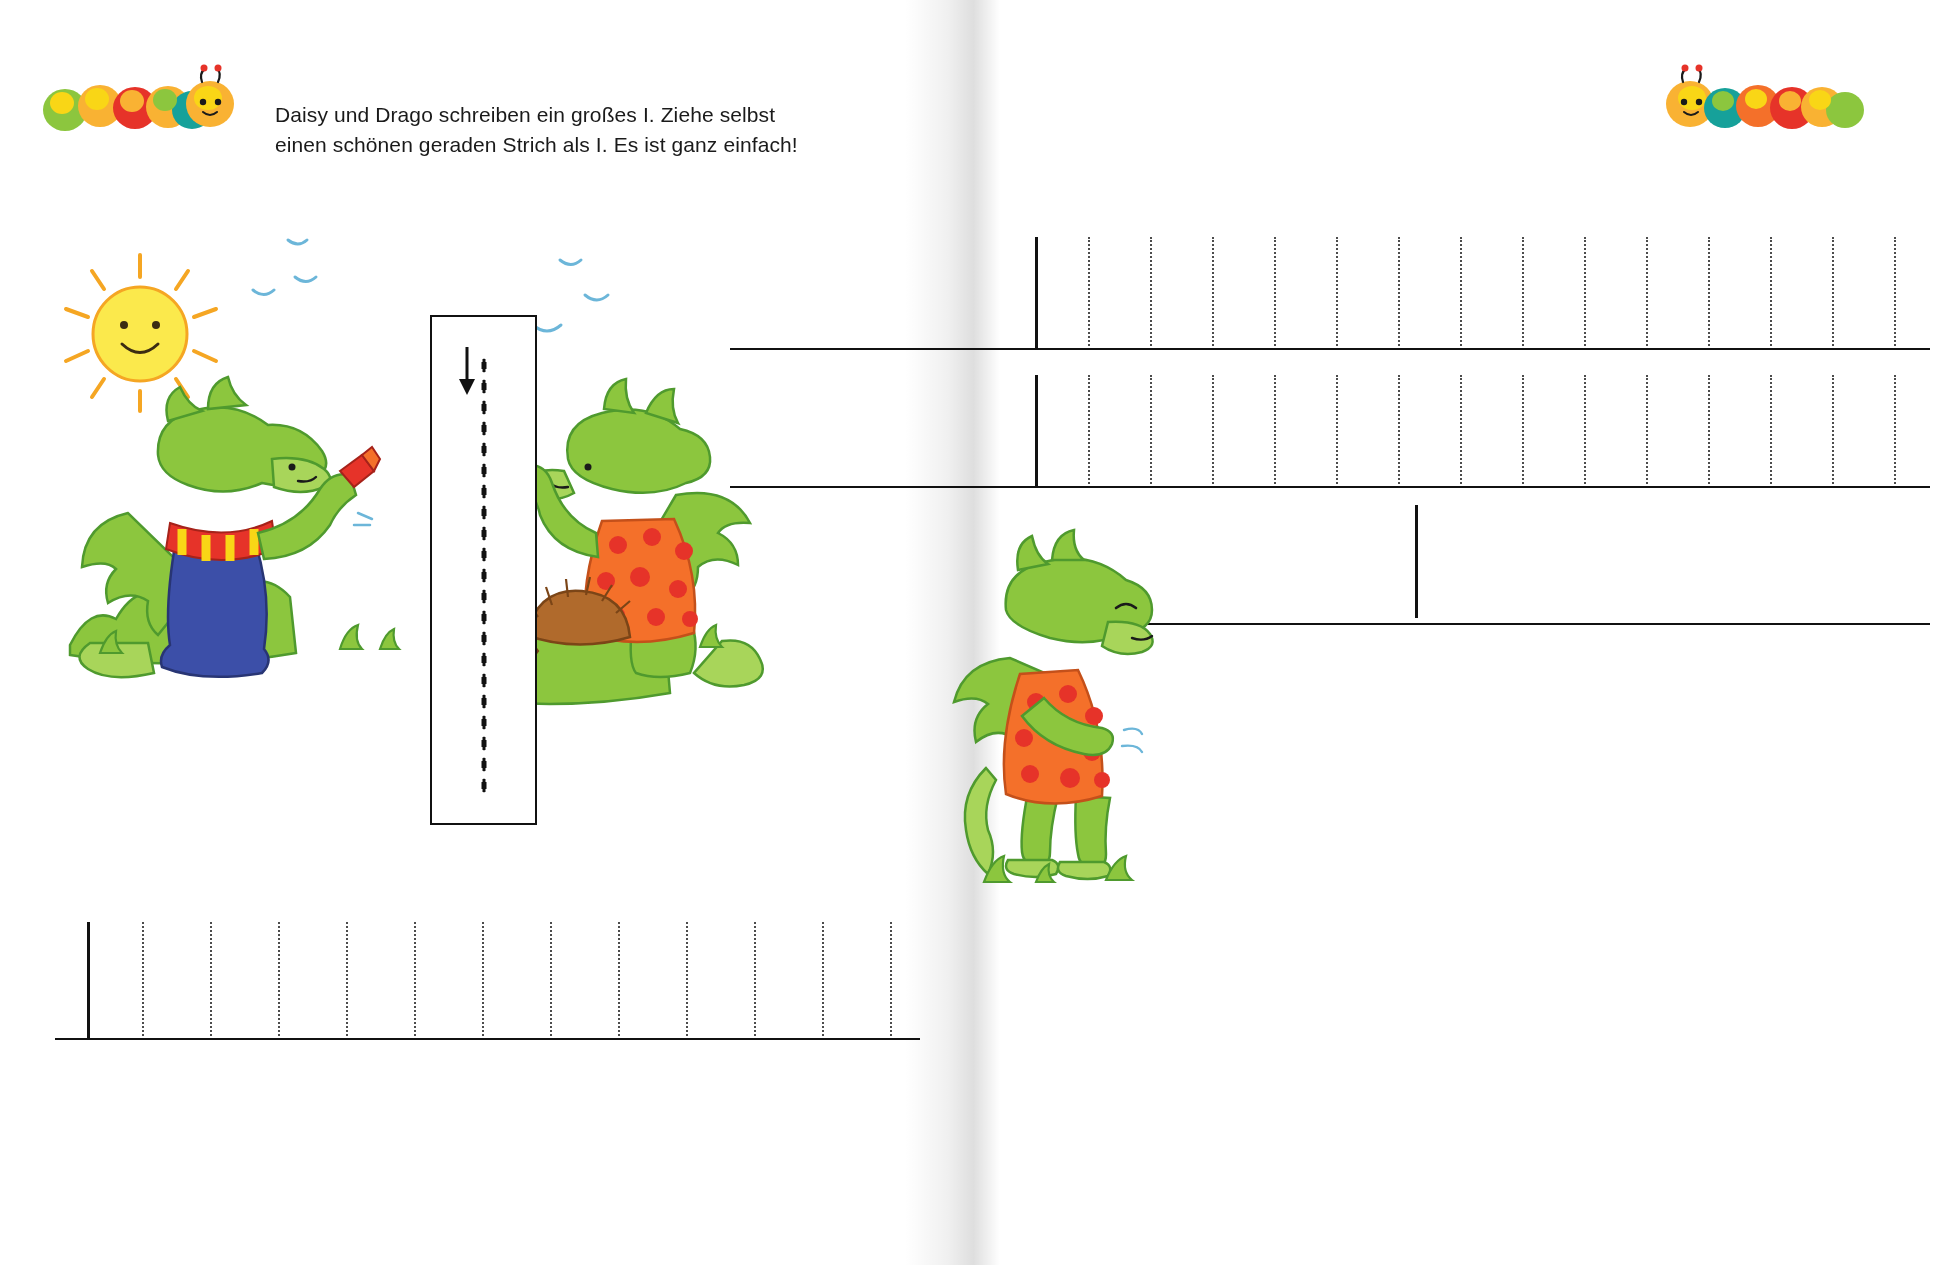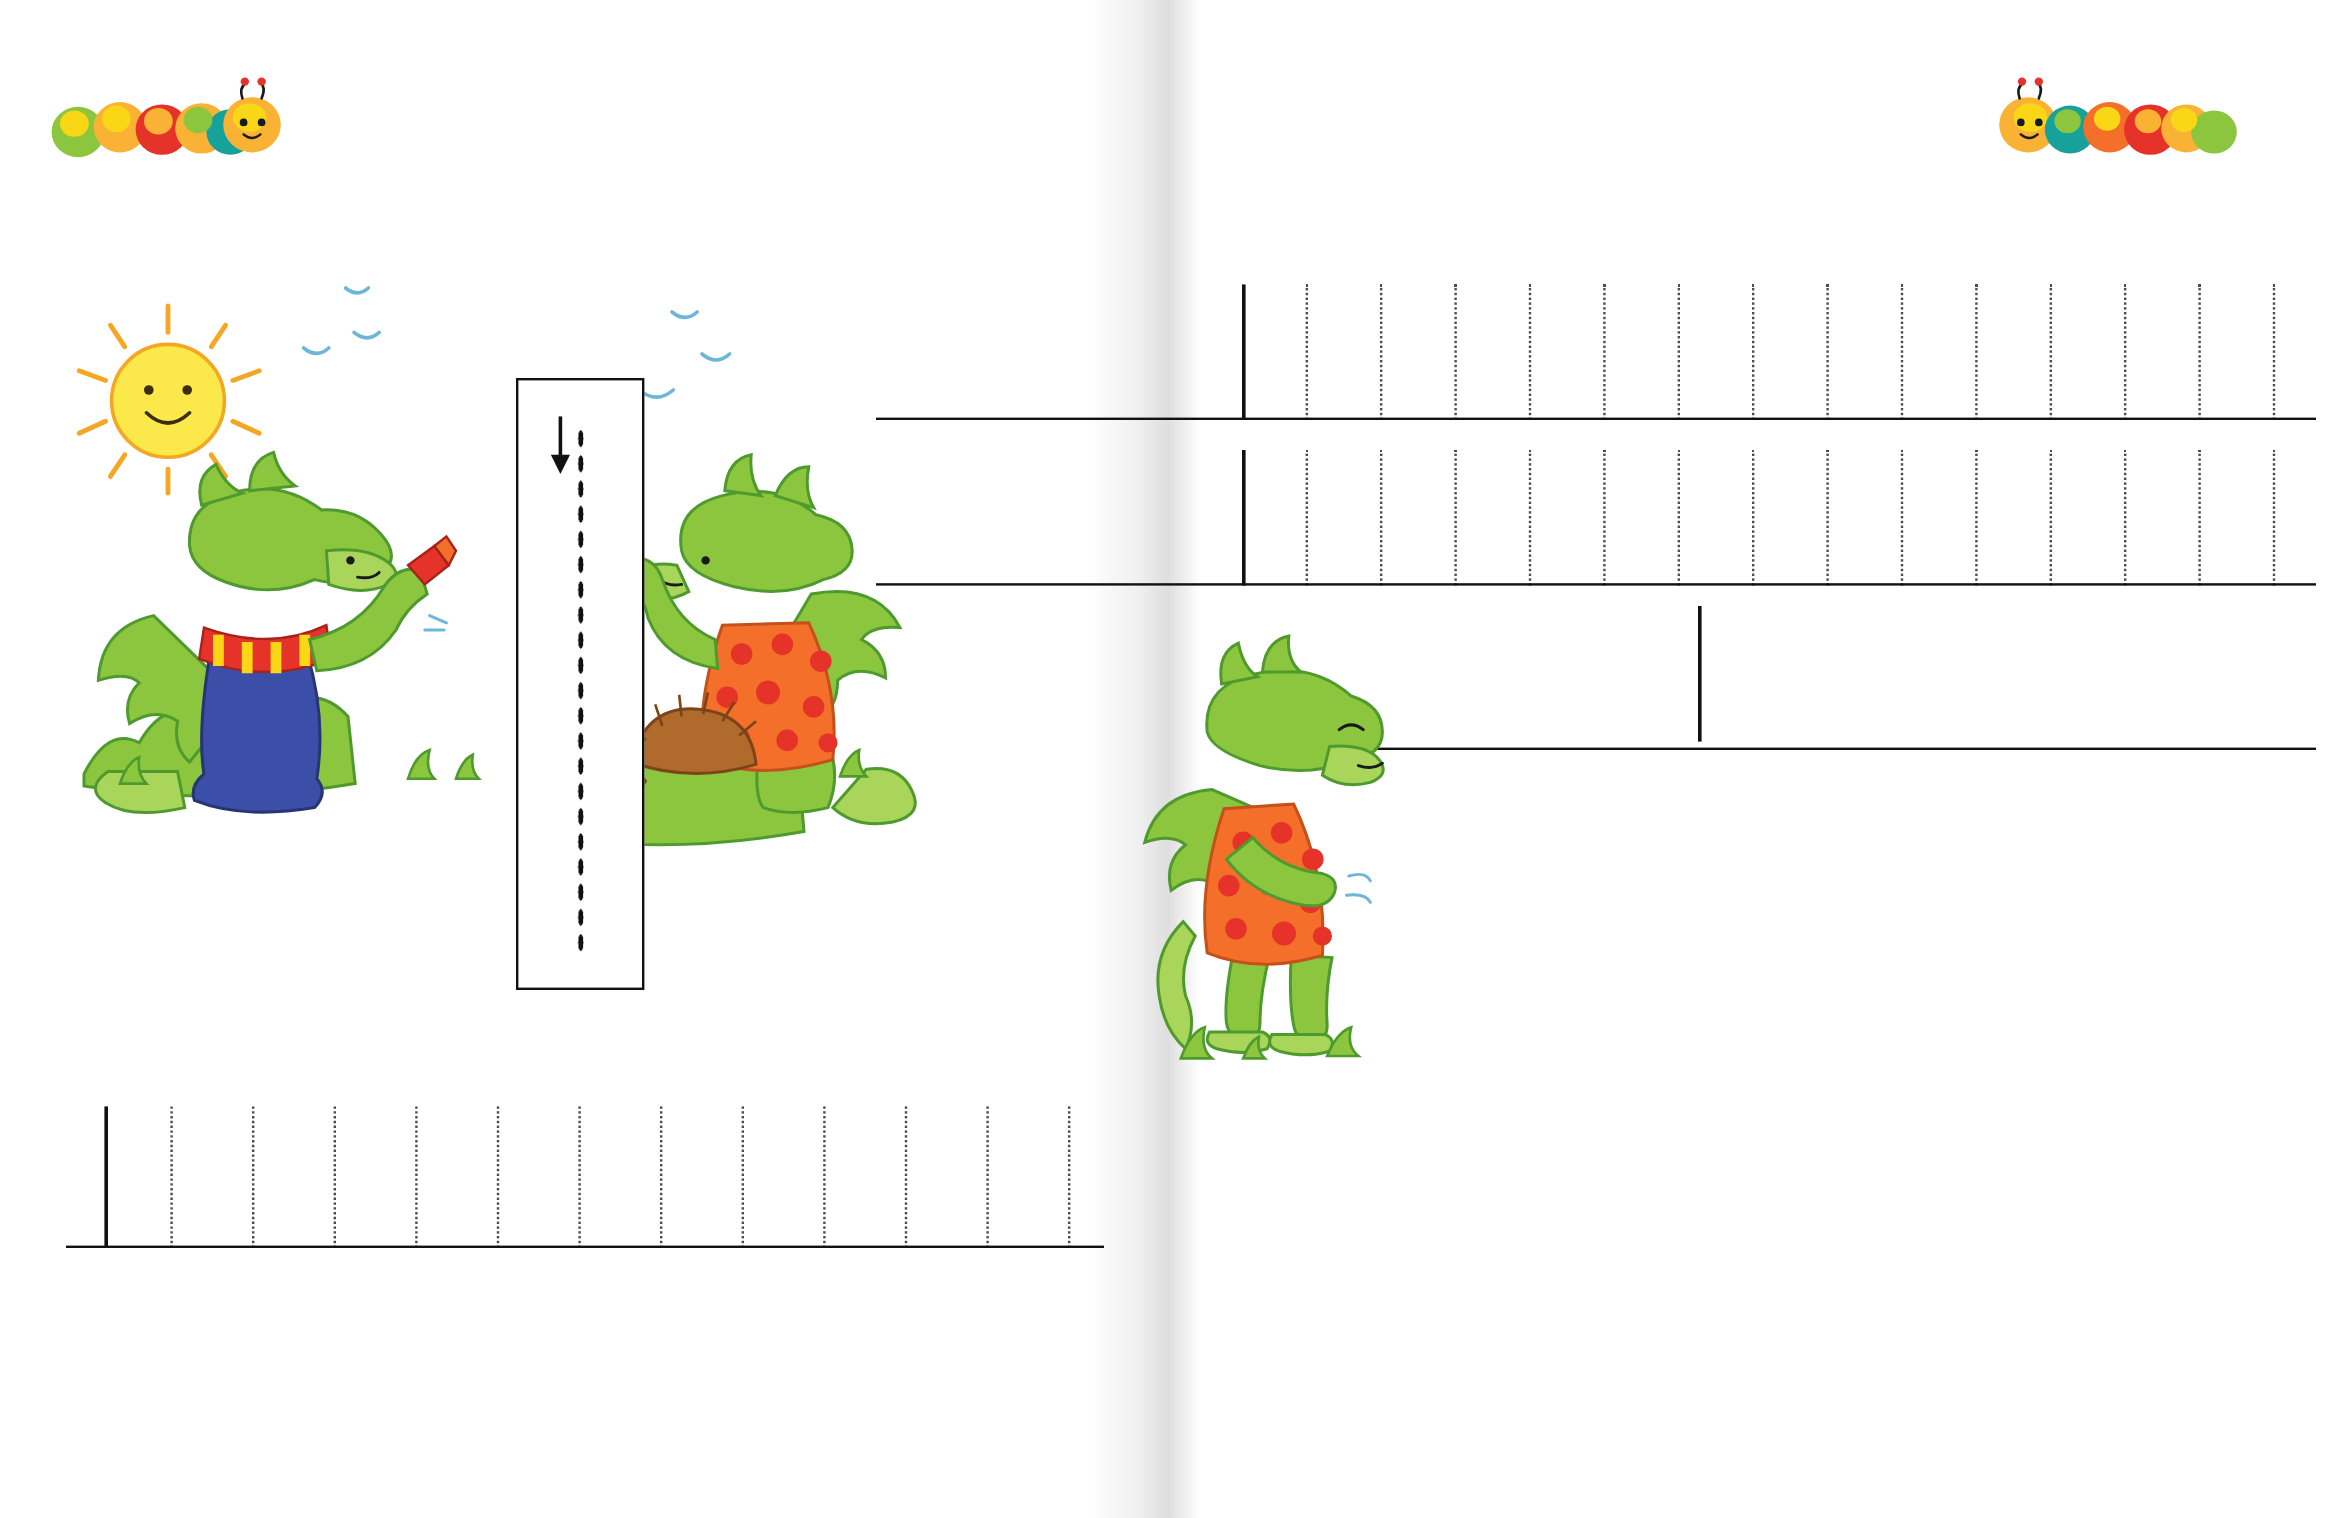--- a/index.html
+++ b/index.html
@@ -158,20 +158,24 @@
         <circle cx="163" cy="40" r="3.2" fill="#1a1a1a"></circle>
         <circle cx="178" cy="40" r="3.2" fill="#1a1a1a"></circle>
         <path d="M163 50 q7 6 14 0" stroke="#1a1a1a" stroke-width="2" fill="none" stroke-linecap="round"></path>
         <path d="M162 20 q-3 -9 3 -13" stroke="#1a1a1a" stroke-width="2.2" fill="none" stroke-linecap="round"></path>
         <path d="M178 20 q4 -9 -1 -13" stroke="#1a1a1a" stroke-width="2.2" fill="none" stroke-linecap="round"></path>
         <circle cx="164" cy="6" r="3.5" fill="#e63329"></circle>
         <circle cx="178" cy="6" r="3.5" fill="#e63329"></circle>
       </svg>
     </div>
 
+    <div class="instruction">
+      <div>Daisy und Drago schreiben ein großes I. Ziehe selbst</div>
+      <div>einen schönen geraden Strich als I. Es ist ganz einfach!</div>
+    </div>
 
     <div class="illus">
       <svg width="890" height="600" viewBox="0 0 890 600">
 
         <g>
           <g stroke="#f5a623" stroke-width="4" stroke-linecap="round">
             <line x1="100" y1="10" x2="100" y2="32"></line>
             <line x1="148" y1="26" x2="136" y2="44"></line>
             <line x1="176" y1="64" x2="154" y2="72"></line>
             <line x1="176" y1="116" x2="154" y2="106"></line>

